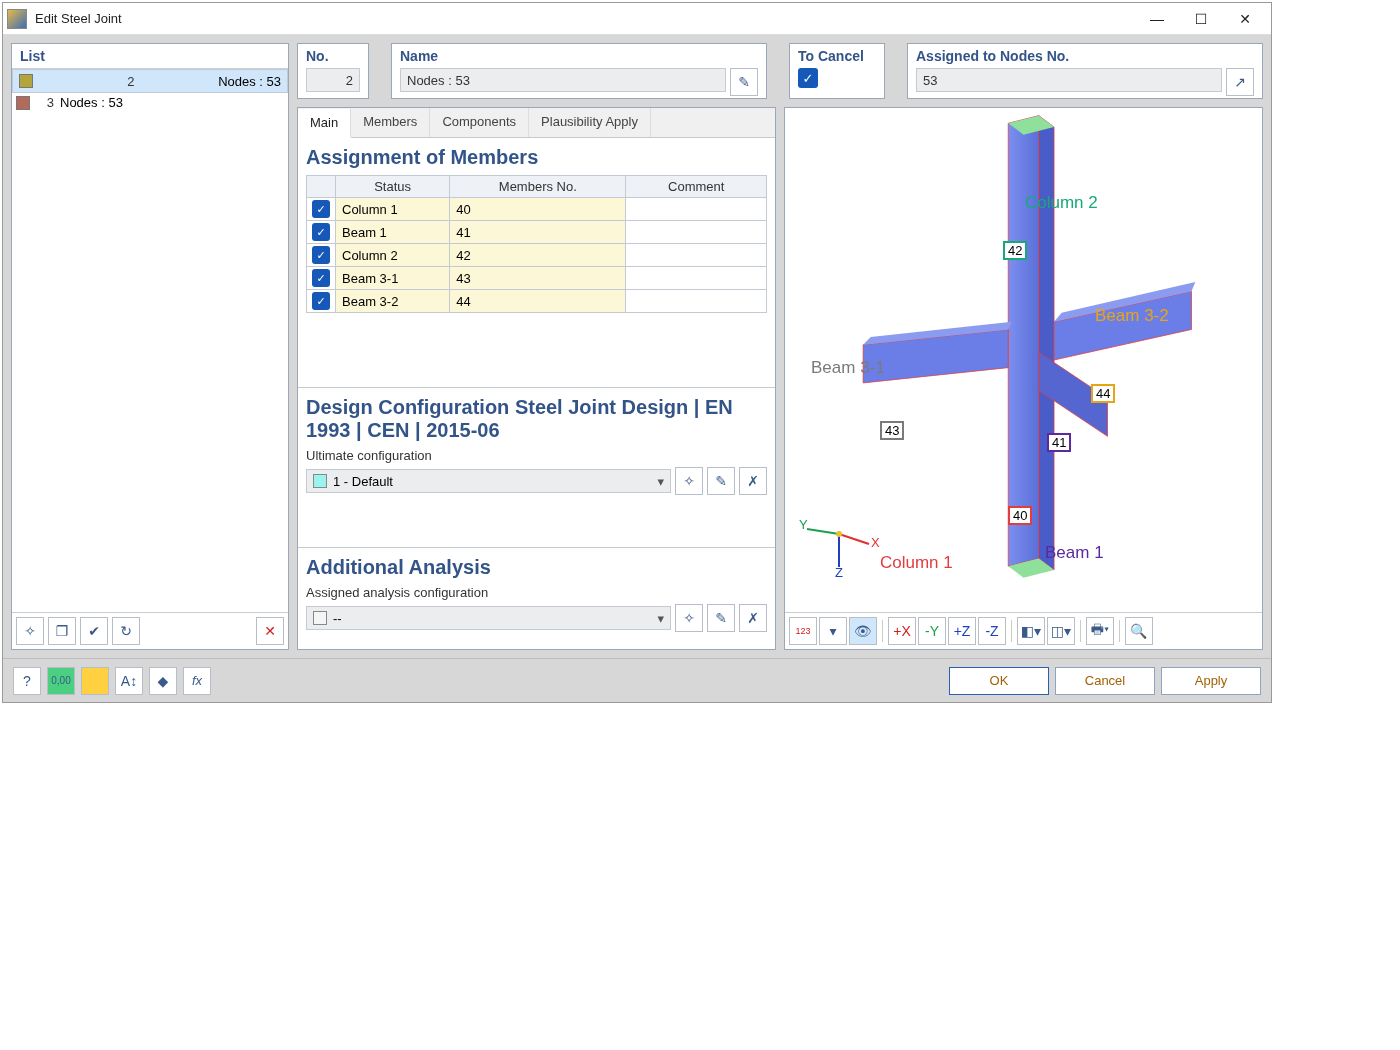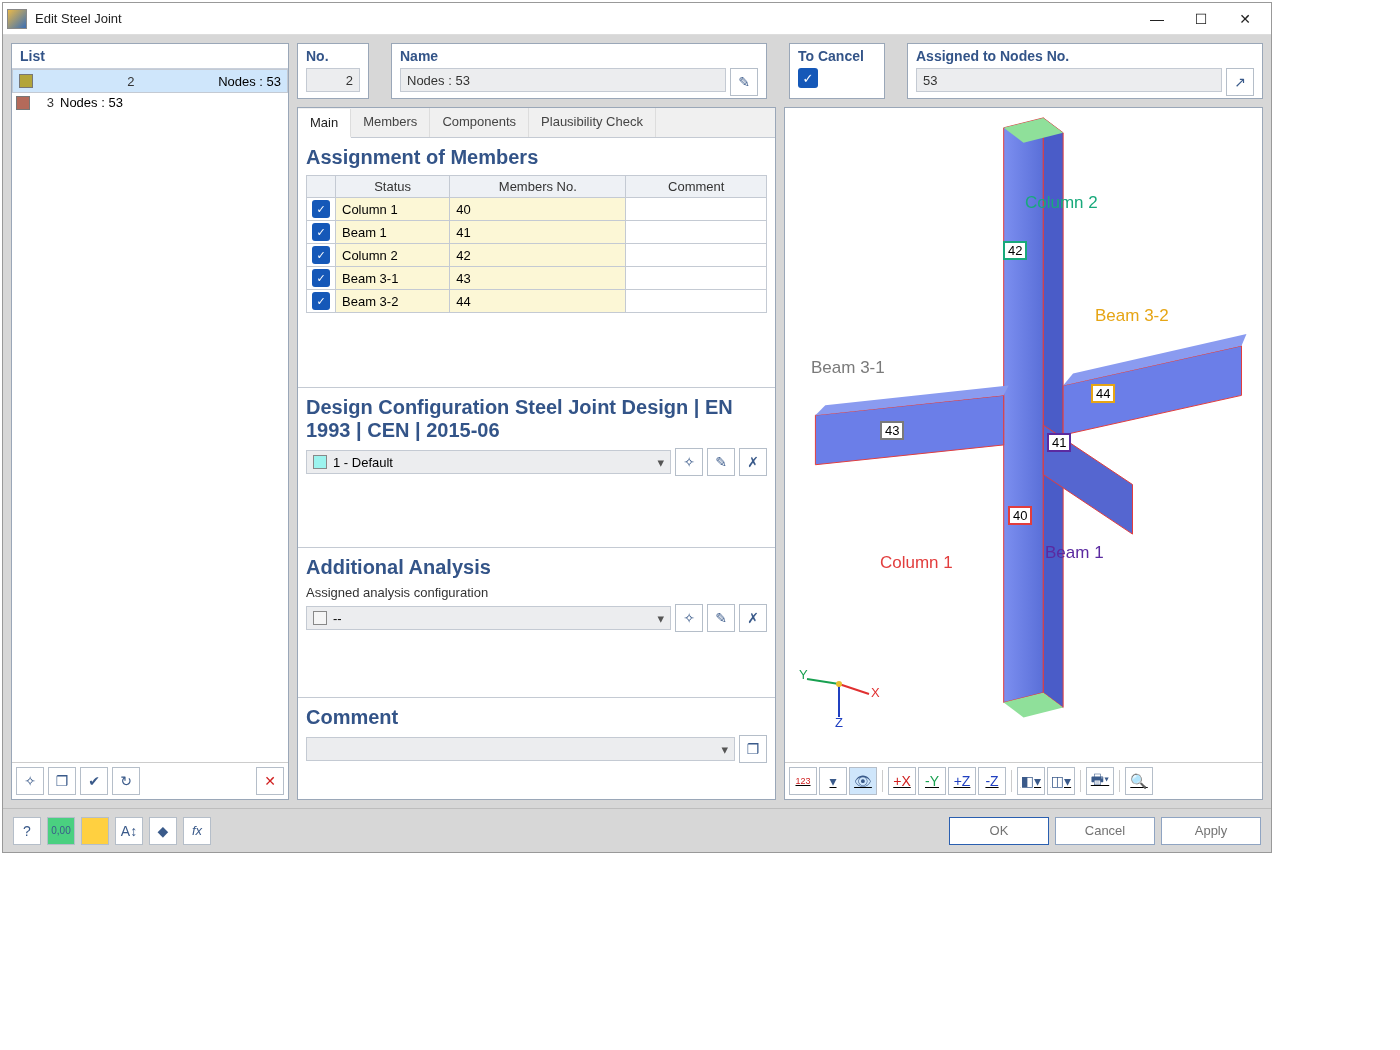--- a/index.html
+++ b/index.html
@@ -1,17 +1,17 @@
 <!DOCTYPE html>
 <html><head>
 <meta charset="utf-8">
 <style>
 * { box-sizing: border-box; margin: 0; padding: 0; font-family: "Segoe UI", Tahoma, sans-serif; font-size: 13px; }
 body { background: #fff; overflow: hidden; }
-.window { width: 1270px; height: 851px; border: 1px solid #999; display: flex; flex-direction: column; background: #fff; margin:2px;}
+.window { width: 1270px; height: 701px; border: 1px solid #999; display: flex; flex-direction: column; background: #fff; margin:2px;}
 .titlebar { height: 32px; display: flex; align-items: center; padding: 0 4px; background: #fff; border-bottom: 1px solid #ddd; }
 .titlebar .app-icon { width: 20px; height: 20px; background: linear-gradient(135deg,#e8b84a,#3b6fb5); margin-right: 8px; border:1px solid #888;}
 .titlebar .title { flex: 1; color: #222; }
 .titlebar .winbtn { width: 44px; height: 28px; display:flex; align-items:center; justify-content:center; font-size:14px; color:#222;}
 .body { flex:1; display:flex; background:#d7d7d7; padding:8px; gap:8px; overflow:hidden;}
 .panel { background:#fff; border:1px solid #9aa7b8; display:flex; flex-direction:column; }
 .left { width:278px; }
 .panel-title { background:#fff; border-bottom:1px solid #c8d0dc; color:#335488; font-weight:700; padding:4px 8px; font-size:14px; }
 .list-items { flex:1; overflow:auto; }
 .list-row { display:flex; align-items:center; gap:6px; padding:2px 4px; }
@@ -41,25 +41,25 @@
 .tbl td.chkcell{width:24px; text-align:center; background:#fff; padding:2px;}
 .smchk{width:18px;height:18px;background:#1558b8;border-radius:3px;display:inline-flex;align-items:center;justify-content:center;color:#fff;font-size:11px;}
 .tbl td.comment{background:#fff;}
 .config-row{display:flex; gap:4px; align-items:center;}
 .sel{flex:1; height:24px; border:1px solid #c4cad3; background:#ecedef; display:flex; align-items:center; padding:0 6px; justify-content:space-between;}
 .sel .sw{width:14px;height:14px;background:#9cf3ee; border:1px solid #888; margin-right:6px;}
 .sel .sw.blank{background:#f5f5f5;}
 .label-small{color:#333; margin:4px 0;}
 .viewer{flex:1; background:#fff; border:1px solid #9aa7b8; display:flex; flex-direction:column;}
 .view3d{flex:1; position:relative; background:#fff; overflow:hidden;}
-.view-toolbar{display:flex; gap:2px; padding:4px; border-top:1px solid #ccc; align-items:center; flex-wrap:wrap;text-decoration:underline;}
+.view-toolbar{display:flex; gap:2px; padding:4px; border-top:1px solid #ccc; align-items:center; flex-wrap:wrap;}
 .vsep{width:1px; height:22px; background:#ccc; margin:0 3px;}
 .footer{height:44px; background:#d7d7d7; display:flex; align-items:center; padding:0 10px; gap:6px; border-top:1px solid #bdbdbd;}
 .footer .spacer{flex:1;}
-.btn{min-width:100px; height:28px; border:1px solid #8fa4c2; background:#fff; color:#737373; display:flex; align-items:center; justify-content:center; padding:0 16px;}
+.btn{min-width:100px; height:28px; border:1px solid #8fa4c2; background:#fff; color:#a16207; display:flex; align-items:center; justify-content:center; padding:0 16px;}
 
 .beam-label{position:absolute; font-size:17px; font-weight:500;}
 .node-box{position:absolute; border:2px solid; background:#fff; padding:0 3px; font-size:13px;}
 .axis{position:absolute; left:14px; bottom:30px; font-size:12px;}
 .sel .caret, .inp .caret{color:#555;}
 </style>
 </head>
 <body>
 
 <div class="window">
@@ -131,21 +131,21 @@
         </div>
       </div>
 
       <div class="mainrow">
 
         <div class="form-col" style="flex:1">
           <div class="tabs">
             <div class="tab active">Main</div>
             <div class="tab">Members</div>
             <div class="tab">Components</div>
-            <div class="tab">Plausibility Check</div>
+            <div class="tab">Plausibility Apply</div>
           </div>
 
           <div class="section" style="min-height:250px">
             <div class="section-title">Assignment of Members</div>
             <table class="tbl">
               <thead>
                   <tr>
                 <th style="width:24px"></th>
                 <th>Status</th>
                 <th>Members No.</th>
@@ -182,20 +182,21 @@
                   <td>Beam 3-2</td>
                   <td>44</td>
                   <td class="comment"></td>
                 </tr>
               </tbody>
             </table>
           </div>
 
           <div class="section" style="min-height:160px">
             <div class="section-title">Design Configuration Steel Joint Design | EN 1993 | CEN | 2015-06</div>
+            <div class="label-small">Ultimate configuration</div>
             <div class="config-row">
               <div class="sel">
                 <span style="display:flex;align-items:center">
                     <span class="sw"></span>
                     <span>1 - Default</span>
                   </span>
                 <span class="caret">▾</span>
               </div>
               <div class="tbtn">✧</div>
               <div class="tbtn">✎</div>

